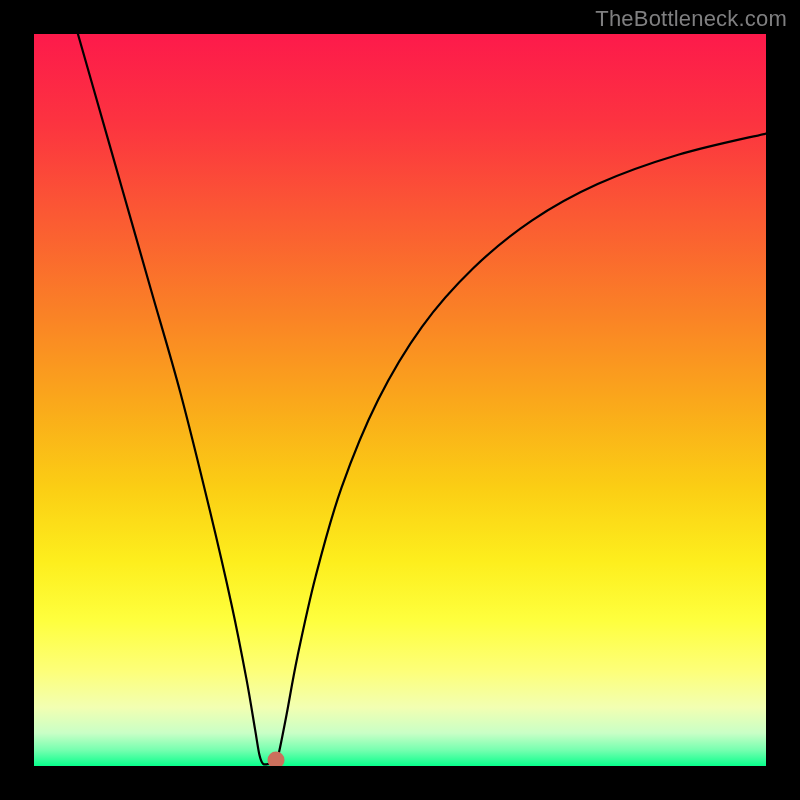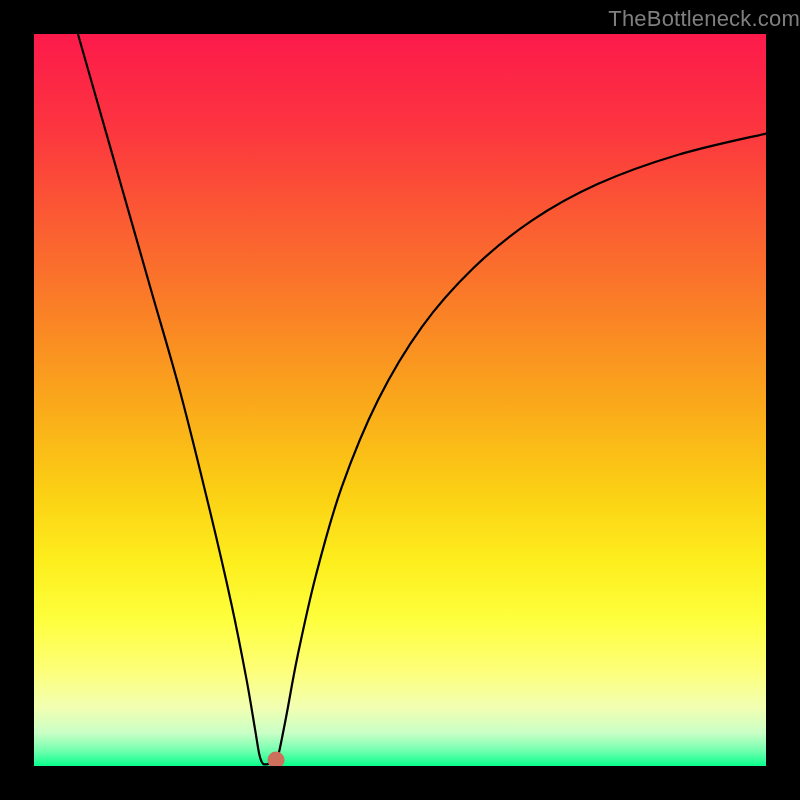--- a/index.html
+++ b/index.html
@@ -19,21 +19,21 @@
     height: 732px;
     overflow: hidden;
   }
   .gradient {
     position: absolute;
     inset: 0;
   }
   .watermark {
     position: absolute;
     top: 6px;
-    right: 0;
+    right: 13px;
     font-size: 22px;
     color: #7f7f80;
     letter-spacing: 0.2px;
     font-weight: 500;
   }
   svg.curve {
     position: absolute;
     inset: 0;
   }
   .dot {

